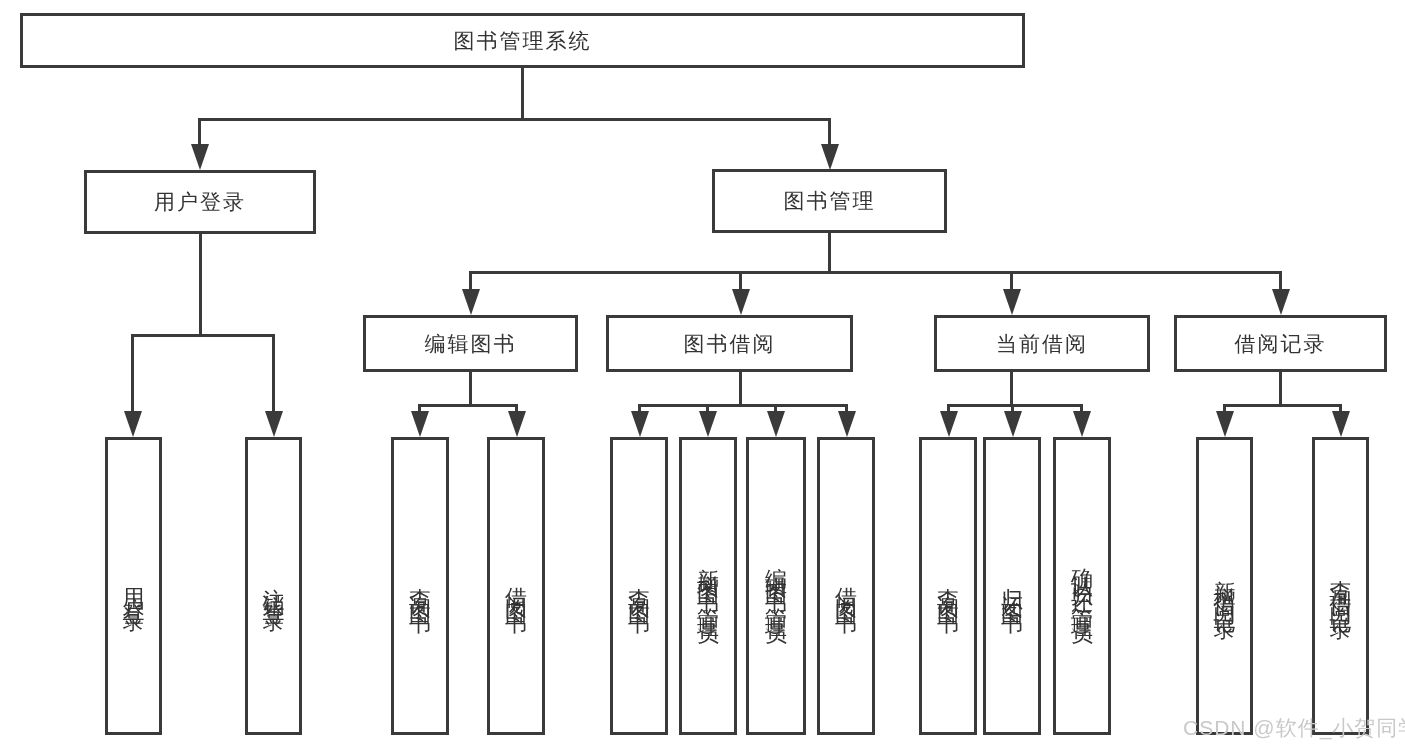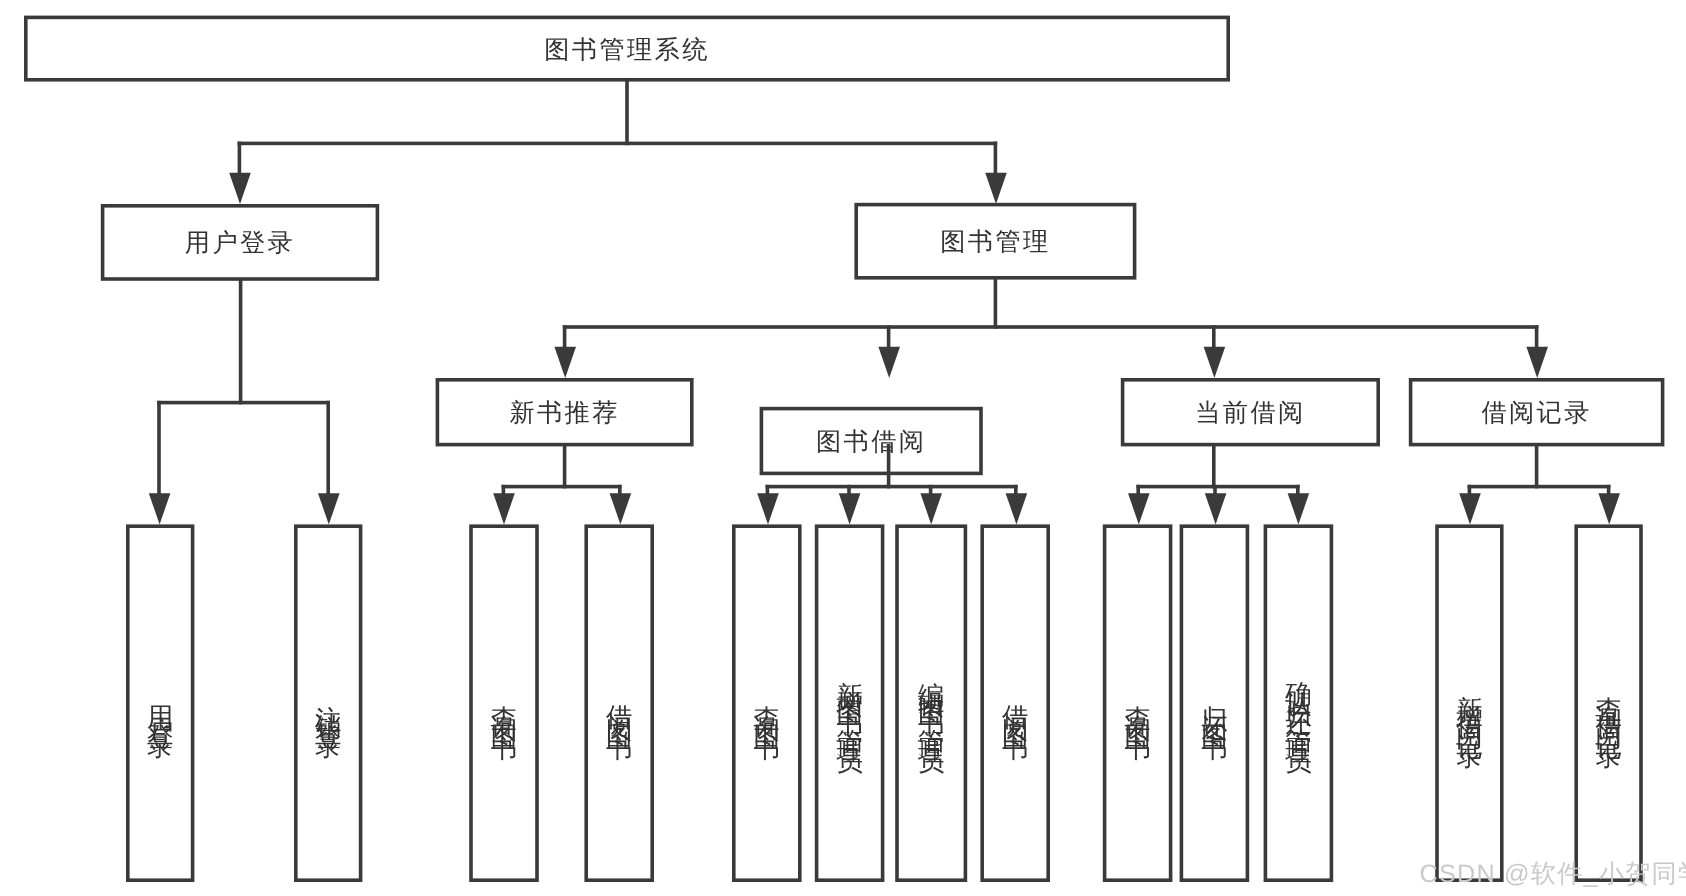--- a/index.html
+++ b/index.html
@@ -94,23 +94,23 @@
   <div class="vline" style="left:469px; top:271px; height:22px;"></div>
   <div class="arrow" style="left:462px; top:289px;"></div>
   <div class="vline" style="left:739px; top:271px; height:22px;"></div>
   <div class="arrow" style="left:732px; top:289px;"></div>
   <div class="vline" style="left:1010px; top:271px; height:22px;"></div>
   <div class="arrow" style="left:1003px; top:289px;"></div>
   <div class="vline" style="left:1279px; top:271px; height:22px;"></div>
   <div class="arrow" style="left:1272px; top:289px;"></div>
 
   <div class="box lvl" style="left:363px; top:315px; width:215px; height:57px;">
-    <span>新书推荐</span>
+    <span>编辑图书</span>
   </div>
-  <div class="box lvl" style="left:633px; top:315px; width:186px; height:57px;margin-top:24px;">
+  <div class="box lvl" style="left:606px; top:315px; width:247px; height:57px;">
     <span>图书借阅</span>
   </div>
   <div class="box lvl" style="left:934px; top:315px; width:216px; height:57px;">
     <span>当前借阅</span>
   </div>
   <div class="box lvl" style="left:1174px; top:315px; width:213px; height:57px;">
     <span>借阅记录</span>
   </div>
 
   <div class="vline" style="left:469px; top:370px; height:37px;"></div>

